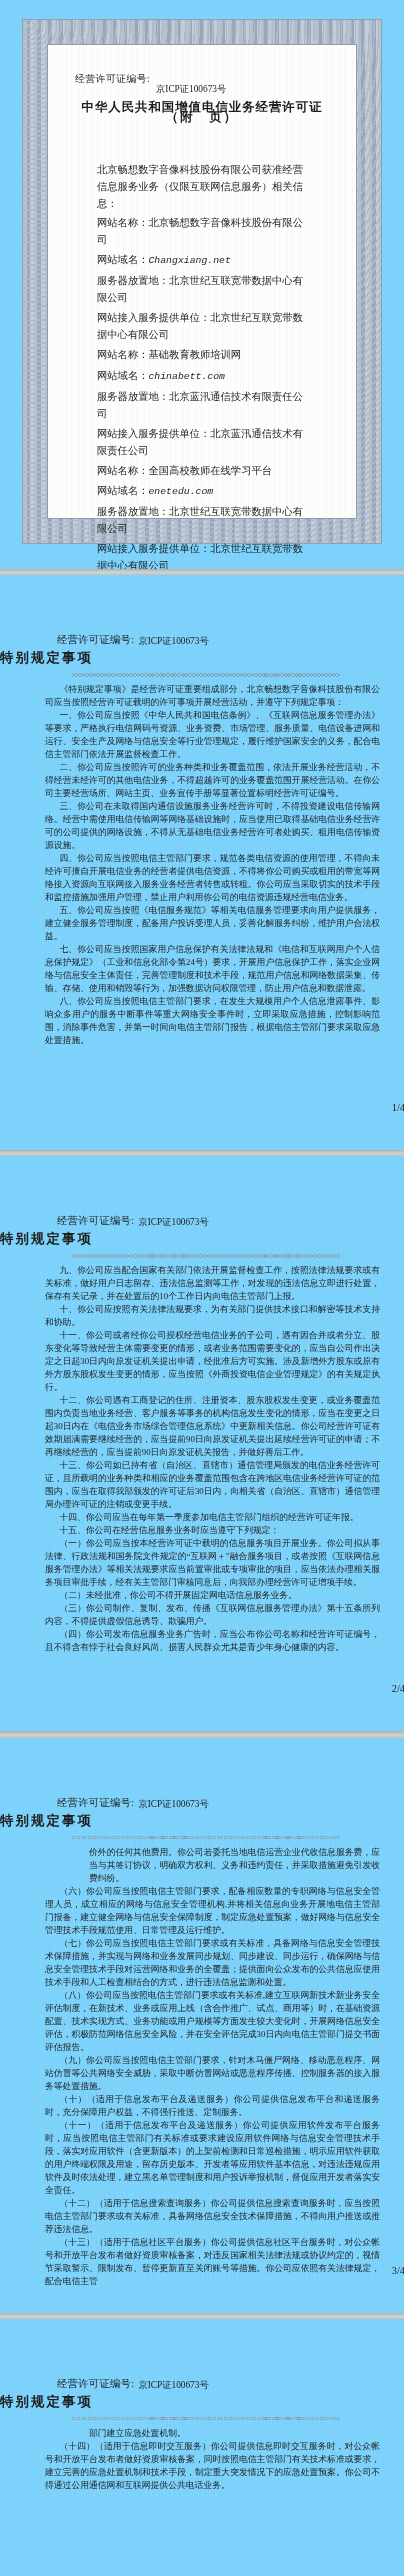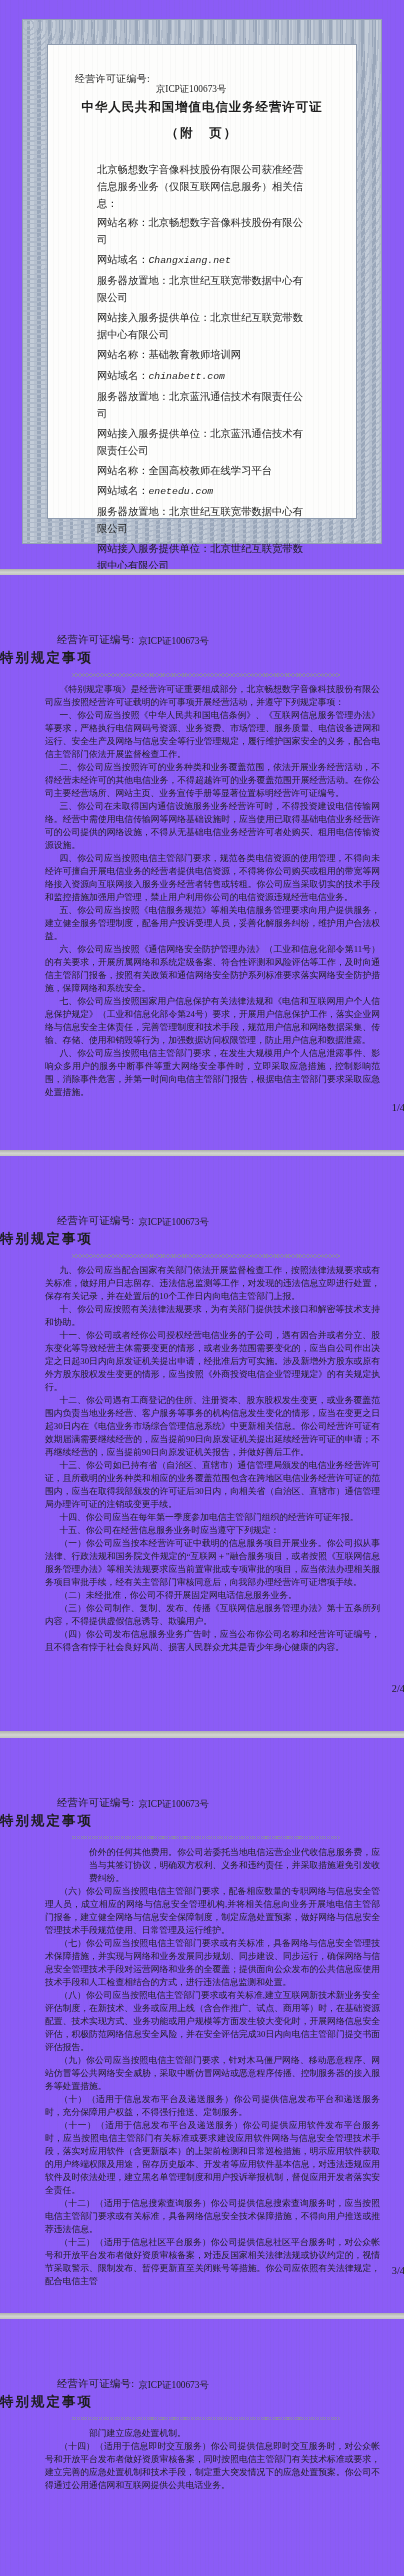--- a/index.html
+++ b/index.html
@@ -1,37 +1,37 @@
 <!DOCTYPE html>
 <html style="font-size:8.2px"><head>
 <meta charset="utf-8">
 <style>
   html,body{margin:0;padding:0;background:#b9bbb8;}
   #screen{width:405px;height:2873px;margin:0 auto;background:#c9cbc8;position:relative;
           font-family:"Liberation Serif","DejaVu Serif",serif;color:#1e1e1e;overflow:hidden;}
-  .page{position:relative;width:405px;background:#8b5cf6;overflow:hidden;}
+  .page{position:relative;width:405px;background:#7dd3fc;overflow:hidden;}
   .page::before{content:"";position:absolute;inset:0;pointer-events:none;
     background:repeating-linear-gradient(90deg,rgba(90,100,95,0.035) 0 0.5px,rgba(0,0,0,0) 0.5px 2.6px);}
   .page-sep{width:405px;height:6.2px;background:linear-gradient(#aeb0ad,#d2d4d1 55%,#c0c2bf);}
 
   
   .cert-frame{position:absolute;left:22px;top:19px;width:358px;height:523px;
     border:0.5px solid #93a0b2;background:
       repeating-radial-gradient(circle at 5.2px 5.2px, #aeb9c9 0 1.5px, rgba(0,0,0,0) 1.5px 4.6px),
       repeating-linear-gradient(90deg,#b7c1cf 0 3.6px,#9aa7ba 3.6px 7.2px,#c3ccd8 7.2px 10.8px),
       #a9b4c5;}
   .cert-inner{position:absolute;left:24px;top:24px;right:24px;bottom:24px;
     background:#fdfdfc;border:0.5px solid #8e9bae;box-shadow:0 0 0 1.5px rgba(253,253,252,.65) inset;}
   .cert-inner::before{content:"";position:absolute;inset:0;pointer-events:none;
     background:repeating-linear-gradient(90deg,rgba(90,100,95,0.03) 0 0.5px,rgba(0,0,0,0) 0.5px 2.6px);}
   .cert-lic{position:absolute;left:27px;top:28px;font-size:9.8px;letter-spacing:0.5px;}
   .cert-lic-no{position:absolute;left:108px;top:38px;font-size:9.3px;}
   .cert-title{position:absolute;left:0;right:0;top:54px;text-align:center;
     font-size:12.4px;font-weight:700;letter-spacing:1px;}
-  .cert-sub{position:absolute;left:0;right:0;top:80px;text-align:center;
+  .cert-sub{position:absolute;left:0;right:0;top:64px;text-align:center;
     font-size:12.4px;font-weight:700;letter-spacing:2.1px;}
   .cert-body{position:absolute;left:49px;right:45px;top:116px;font-size:10.3px;line-height:17px;}
   .cert-intro{margin:0 0 2.1px 0;}
   .cert-body .entry{margin:0 0 3.1px 0;}
   .mono{font-family:"Liberation Mono","DejaVu Sans Mono",monospace;font-size:9.8px;font-style:italic;}
 
   
   .sp-header{position:absolute;left:57px;top:58px;white-space:nowrap;}
   .sp-lic-label{font-size:10.3px;letter-spacing:0.3px;}
   .sp-lic-no{font-size:9.3px;position:relative;top:1px;margin-left:4.1px;}
@@ -88,21 +88,20 @@
     </div>
     <div class="sp-title">特别规定事项</div>
     <div class="sp-underline"></div>
     <div class="sp-body">
         <p>《特别规定事项》是经营许可证重要组成部分，北京畅想数字音像科技股份有限公司应当按照经营许可证载明的许可事项开展经营活动，并遵守下列规定事项：</p>
         <p>一、你公司应当按照《中华人民共和国电信条例》、《互联网信息服务管理办法》等要求，严格执行电信网码号资源、业务资费、市场管理、服务质量、电信设备进网和运行、安全生产及网络与信息安全等行业管理规定，履行维护国家安全的义务，配合电信主管部门依法开展监督检查工作。</p>
         <p>二、你公司应当按照许可的业务种类和业务覆盖范围，依法开展业务经营活动，不得经营未经许可的其他电信业务，不得超越许可的业务覆盖范围开展经营活动。在你公司主要经营场所、网站主页、业务宣传手册等显著位置标明经营许可证编号。</p>
         <p>三、你公司在未取得国内通信设施服务业务经营许可时，不得投资建设电信传输网络。经营中需使用电信传输网等网络基础设施时，应当使用已取得基础电信业务经营许可的公司提供的网络设施，不得从无基础电信业务经营许可者处购买、租用电信传输资源设施。</p>
         <p>四、你公司应当按照电信主管部门要求，规范各类电信资源的使用管理，不得向未经许可擅自开展电信业务的经营者提供电信资源，不得将你公司购买或租用的带宽等网络接入资源向互联网接入服务业务经营者转售或转租。你公司应当采取切实的技术手段和监控措施加强用户管理，禁止用户利用你公司的电信资源违规经营电信业务。</p>
         <p>五、你公司应当按照《电信服务规范》等相关电信服务管理要求向用户提供服务，建立健全服务管理制度，配备用户投诉受理人员，妥善化解服务纠纷，维护用户合法权益。</p>
-        <p>六、你公司应当按照《通信网络安全防护管理办法》（工业和信息化部令第11号）的有关要求，开展所属网络和系统定级备案、符合性评测和风险评估等工作，及时向通信主管部门报备，按照有关政策和通信网络安全防护系列标准要求落实网络安全防护措施，保障网络和系统安全。</p>
         <p>七、你公司应当按照国家用户信息保护有关法律法规和《电信和互联网用户个人信息保护规定》（工业和信息化部令第24号）要求，开展用户信息保护工作，落实企业网络与信息安全主体责任，完善管理制度和技术手段，规范用户信息和网络数据采集、传输、存储、使用和销毁等行为，加强数据访问权限管理，防止用户信息和数据泄露。</p>
         <p>八、你公司应当按照电信主管部门要求，在发生大规模用户个人信息泄露事件、影响众多用户的服务中断事件等重大网络安全事件时，立即采取应急措施，控制影响范围，消除事件危害，并第一时间向电信主管部门报告，根据电信主管部门要求采取应急处置措施。</p>
       </div>
     <div class="sp-footer">1/4</div>
   </div>
 
   <div class="page-sep"></div>
 
   <div class="page sp" style="height:575px">
     <div class="sp-header">

